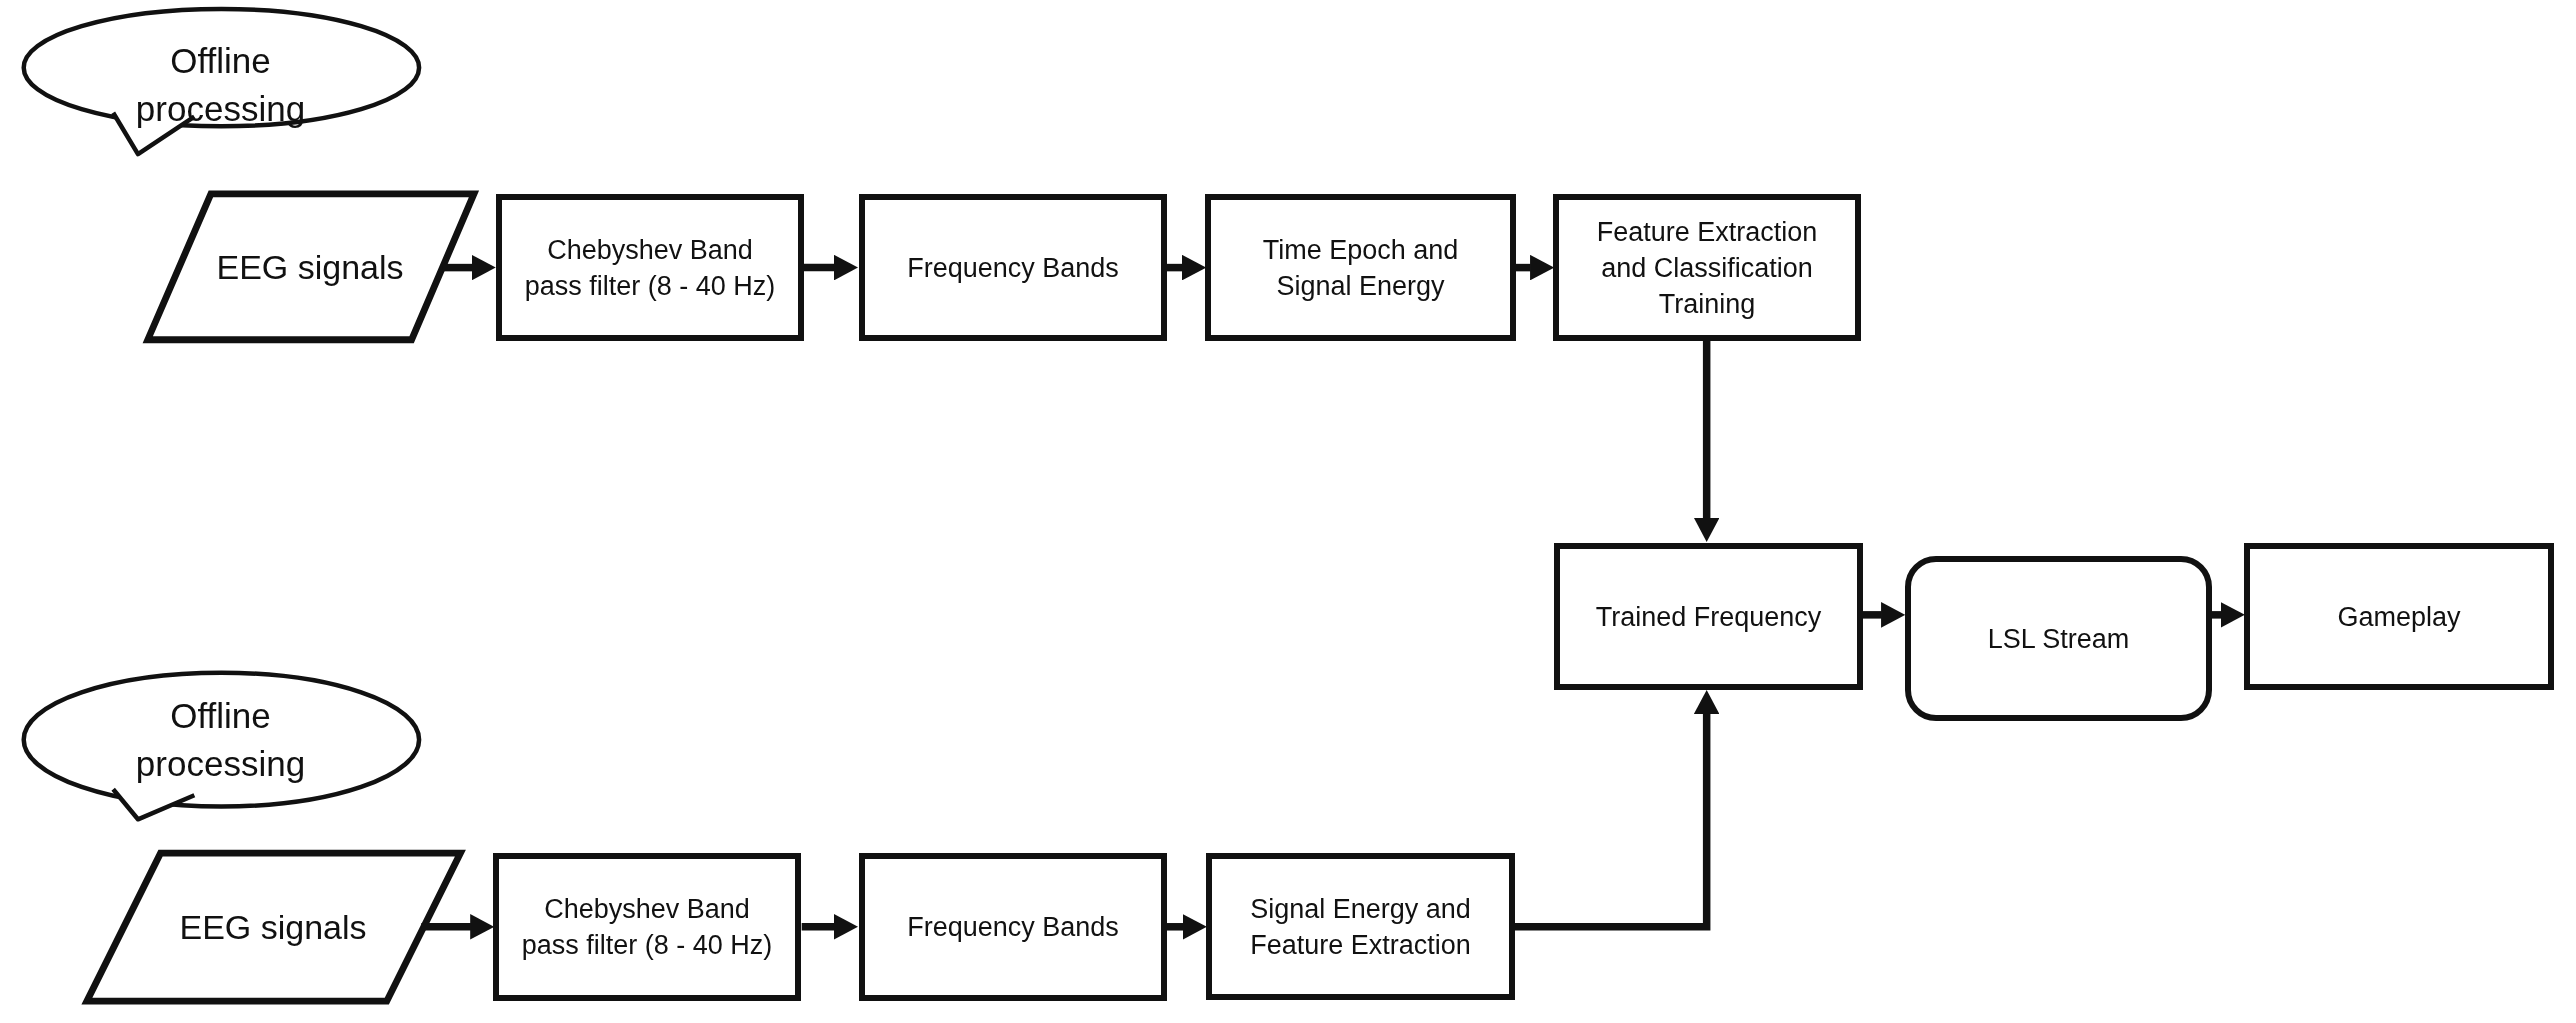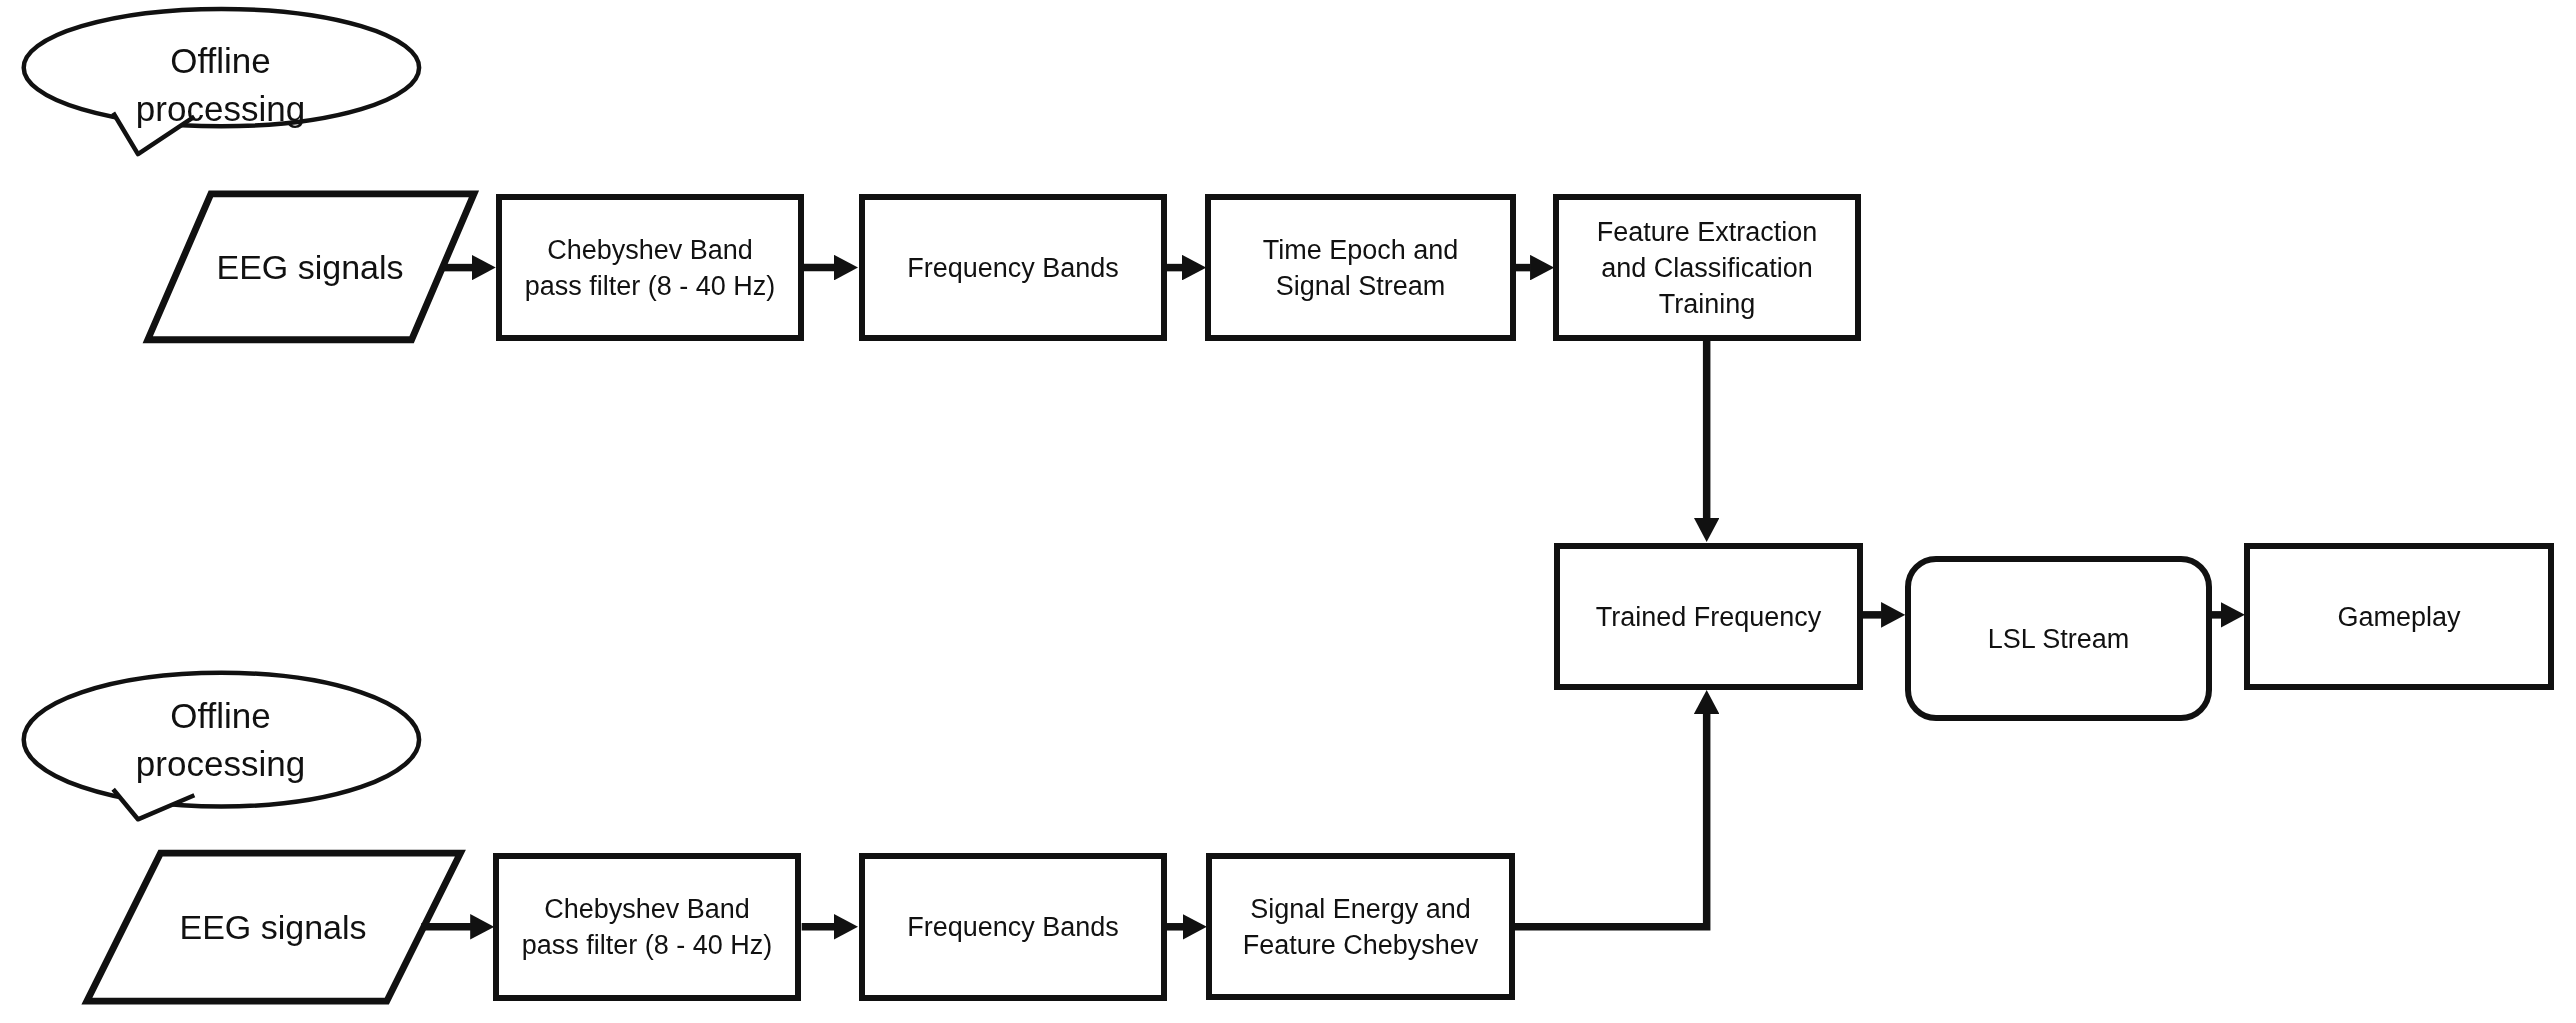--- a/index.html
+++ b/index.html
@@ -118,30 +118,30 @@
   <div class="freelabel bubble-label l-offline">Offline
 processing</div>
   <div class="freelabel bubble-label l-online">Offline
 processing</div>
 
   <div class="freelabel l-eeg-top">EEG signals</div>
   <div class="node b-cheb-top">Chebyshev Band
 pass filter (8 - 40 Hz)</div>
   <div class="node b-freq-top">Frequency Bands</div>
   <div class="node b-time">Time Epoch and
-Signal Stream</div>
+Signal Energy</div>
   <div class="node b-feature">Feature Extraction
 and Classification
 Training</div>
 
   <div class="node b-trained">Trained Frequency</div>
   <div class="node b-lsl">LSL Stream</div>
   <div class="node b-game">Gameplay</div>
 
   <div class="freelabel l-eeg-bot">EEG signals</div>
   <div class="node b-cheb-bot">Chebyshev Band
 pass filter (8 - 40 Hz)</div>
   <div class="node b-freq-bot">Frequency Bands</div>
   <div class="node b-signal">Signal Energy and
-Feature Chebyshev</div>
+Feature Extraction</div>
 
 </div>
 
 
 </body></html>

